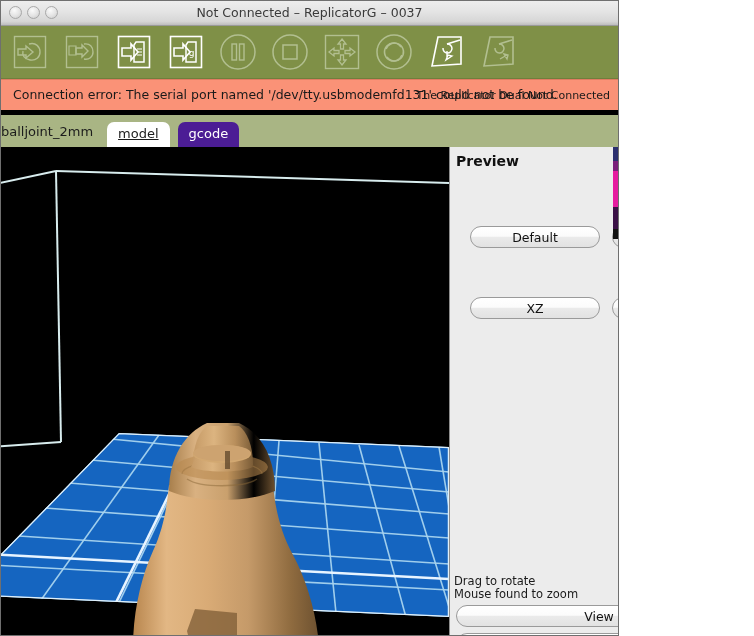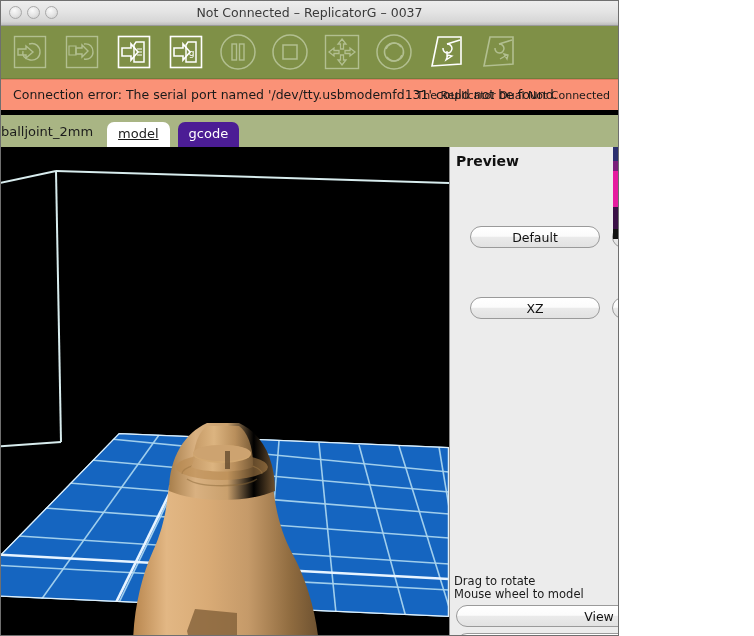--- a/index.html
+++ b/index.html
@@ -305,21 +305,21 @@
       <div class="ptitle">Preview</div>
 
       <div class="viewgrid">
         <button class="aqua small">Default</button>
         <button class="aqua small">XY</button>
         <button class="aqua small">XZ</button>
         <button class="aqua small">YZ</button>
       </div>
 
       <div class="hint" id="hint1">Drag to rotate</div>
-      <div class="hint" id="hint2">Mouse wheel to model</div>
+      <div class="hint" id="hint2">Mouse found to zoom</div>
 
       <div class="actions">
         <button class="aqua wide">View</button>
         <button class="aqua wide">Move</button>
 
       </div>
 
       <div class="artifact" style="top:0px;height:14px;background:#2b2f6e;"></div>
       <div class="artifact" style="top:14px;height:10px;background:#7a1f7a;"></div>
       <div class="artifact" style="top:24px;height:36px;background:#e61ba0;"></div>

